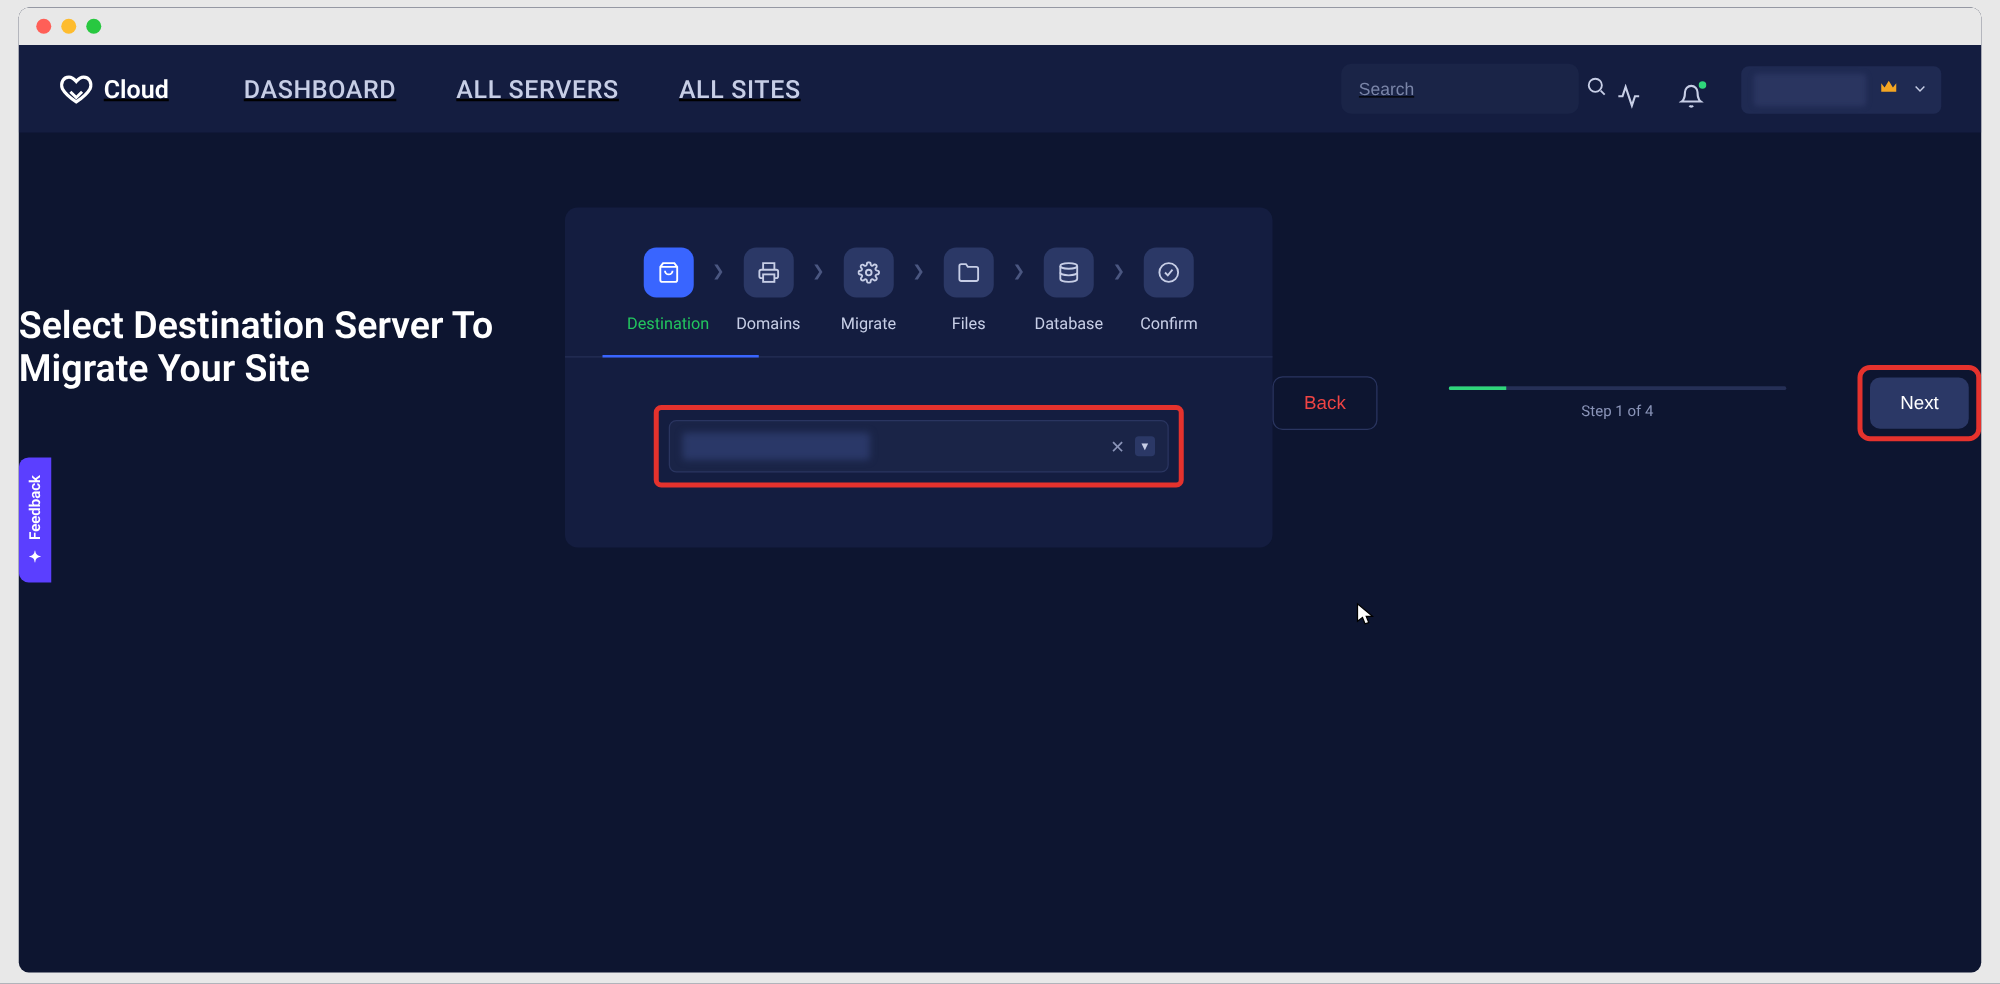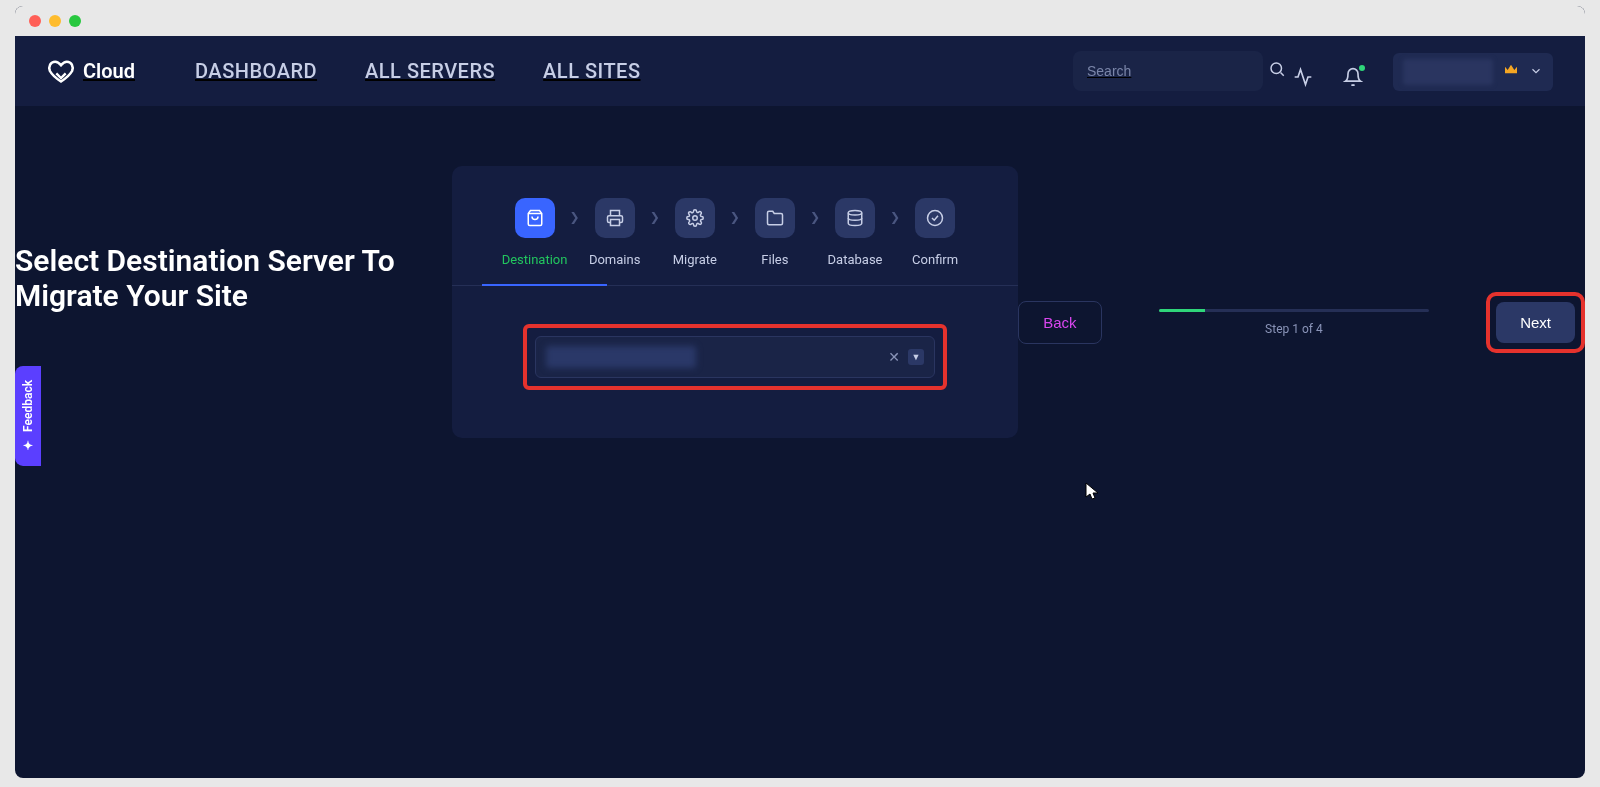--- a/index.html
+++ b/index.html
@@ -265,21 +265,21 @@
     .btn {
       padding: 12px 24px;
       border-radius: 8px;
       font-size: 15px;
       font-weight: 500;
       cursor: pointer;
       border: none;
     }
     .btn-back {
       background: transparent;
-      color: #d946ef;
+      color: #ef4444;
       border: 1px solid #2a3560;
     }
     .btn-next-wrap {
       border: 4px solid #e5322d;
       border-radius: 10px;
       padding: 6px;
     }
     .btn-next {
       background: #2b3866;
       color: #fff;

